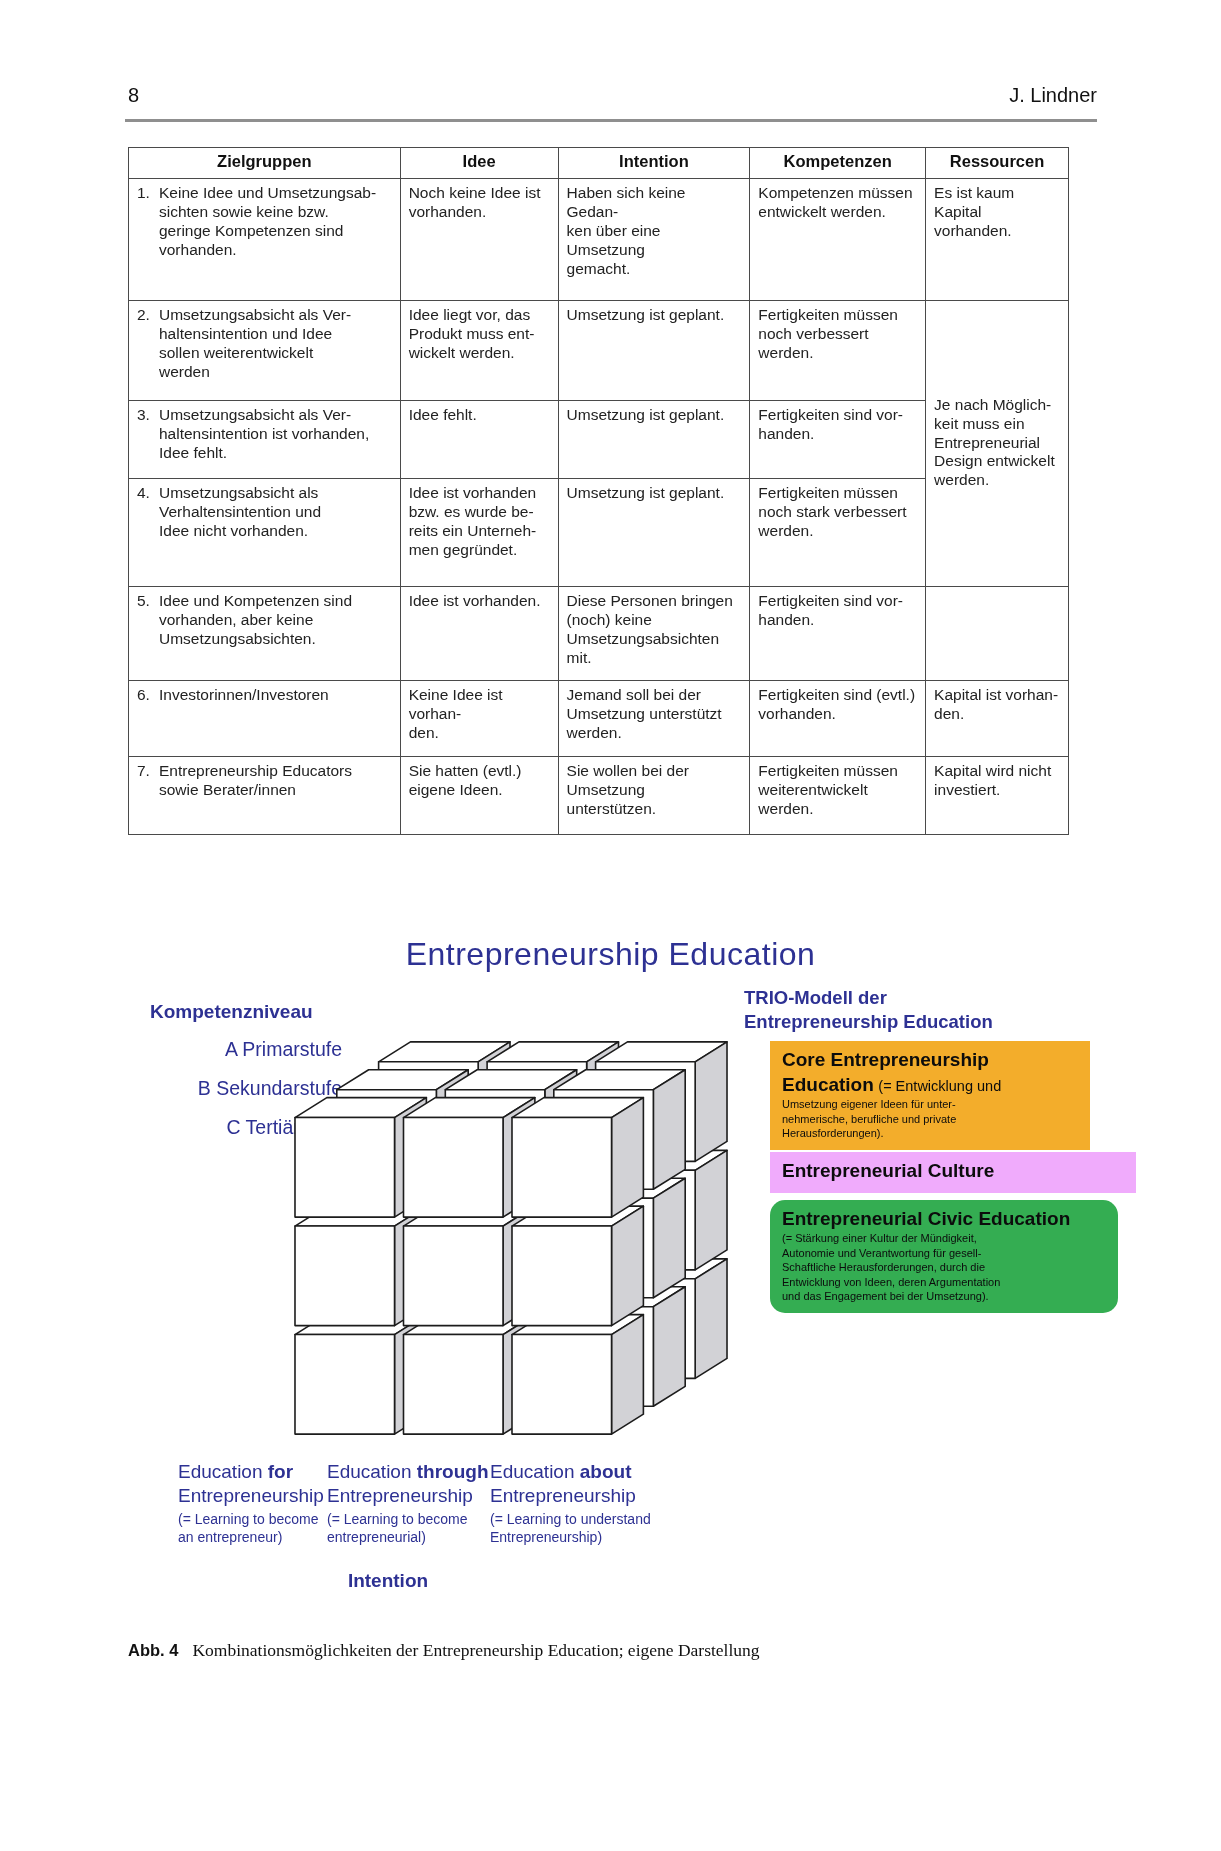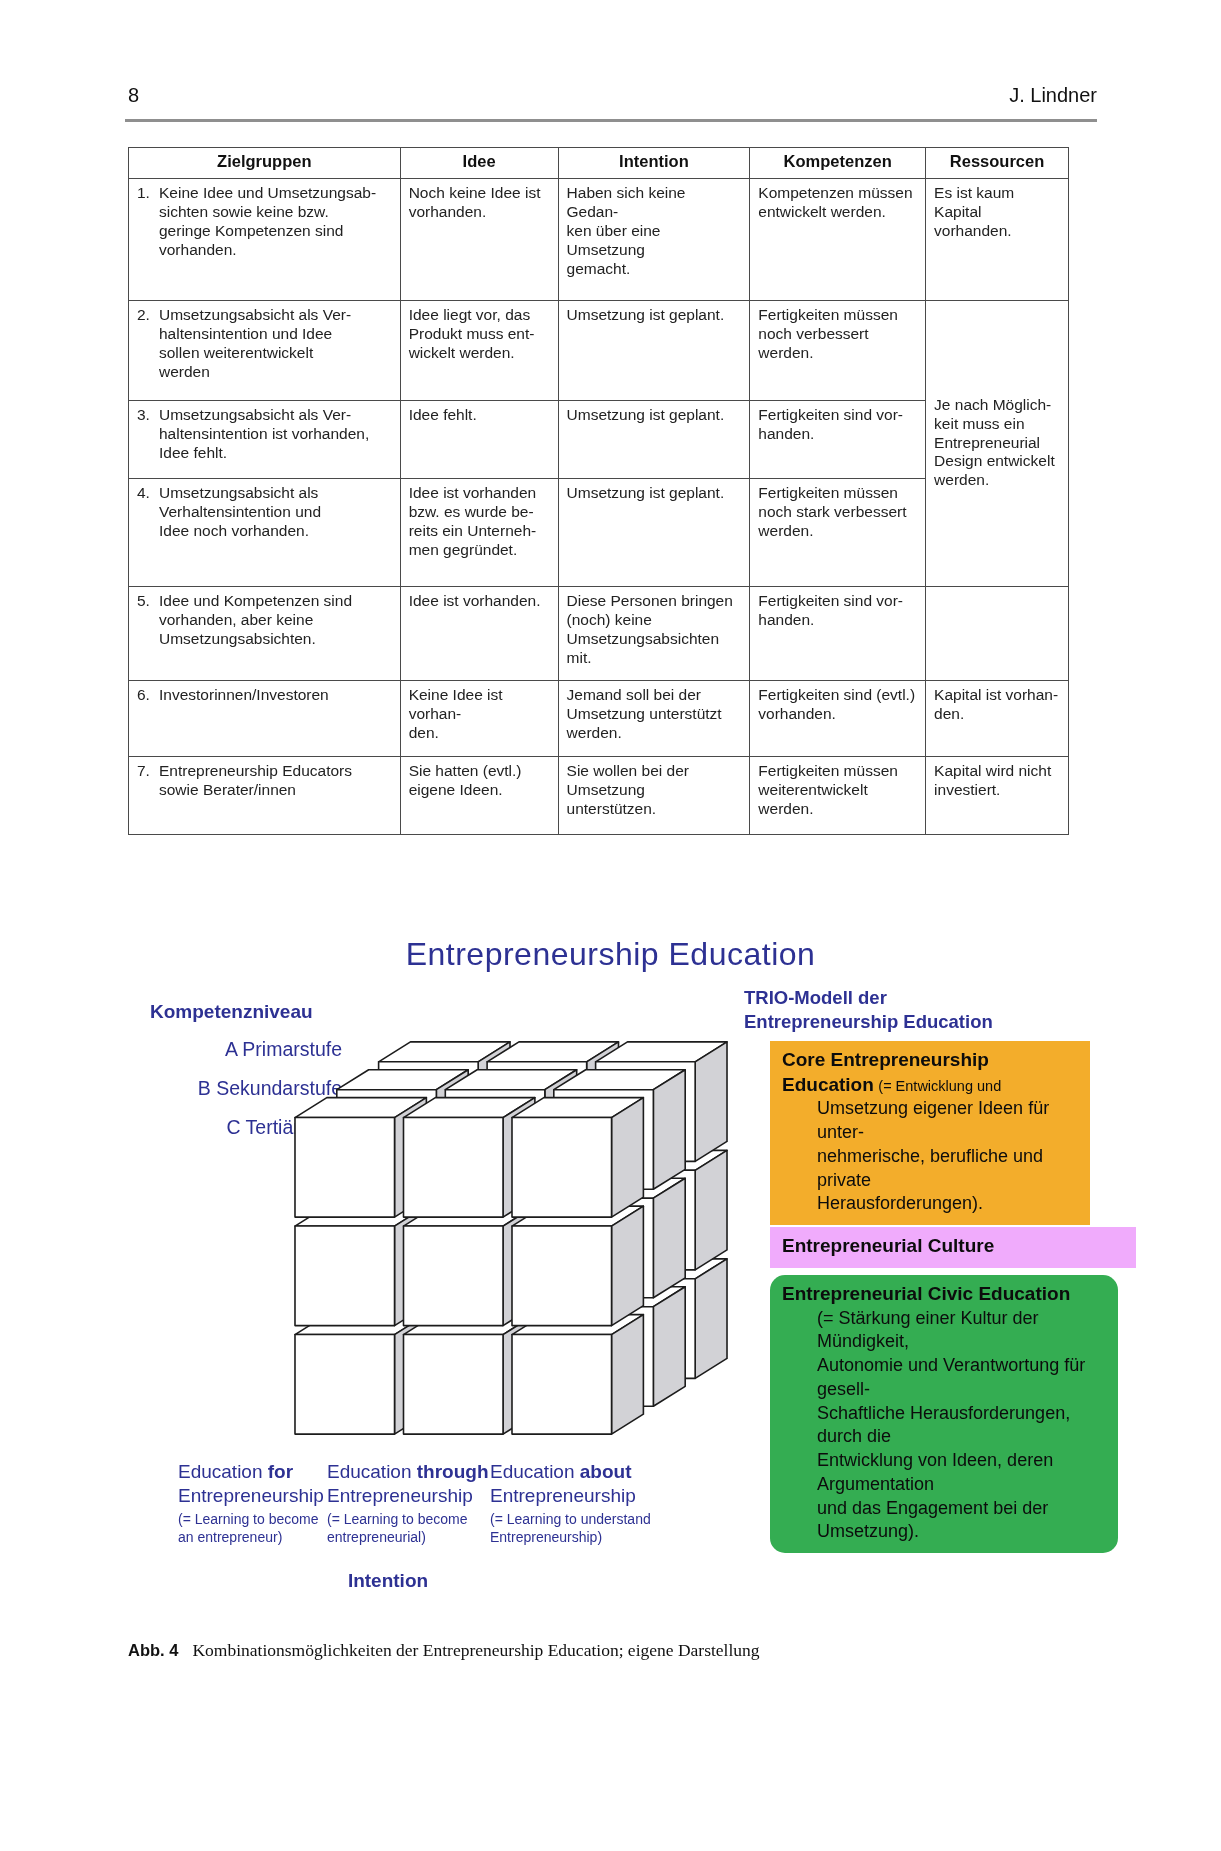--- a/index.html
+++ b/index.html
@@ -39,21 +39,21 @@
   .level{position:absolute;left:130px;width:212px;text-align:right;font-size:19.5px;color:#2d3193;}
   .lvlA{top:1038px;} .lvlB{top:1077px;} .lvlC{top:1116px;}
 
   .cube-wrap{position:absolute;left:293px;top:1038px;width:436px;height:400px;}
 
   .trio-head{position:absolute;left:744px;top:986px;font-size:18.5px;font-weight:bold;
         color:#2d3193;white-space:pre-line;line-height:1.3;}
   .trio-stack{position:absolute;left:770px;top:1041px;width:380px;}
   .tbox{padding:7px 11px 9px 12px;color:#0c0c0c;margin-bottom:5px;}
   .tbox .tb-title{font-size:19px;font-weight:bold;line-height:1.3;}
-  .tbox .tb-body{font-size:18px;line-height:1.32;white-space:pre-line;margin-left:35px;}
+  .tbox .tb-body{font-size:11px;line-height:1.32;white-space:pre-line;}
   .tb-body-inline{font-size:14.5px;font-weight:normal;text-align:right;}
   .box-core{width:297px;margin-bottom:2px;}
   .box-culture{width:343px;margin-bottom:7px;}
   .box-civic{width:325px;border-radius:15px;}
 
   .edu{position:absolute;color:#2d3193;}
   .edu1{left:178px;top:1460px;} .edu2{left:327px;top:1460px;} .edu3{left:490px;top:1460px;}
   .edu-l1,.edu-l2{font-size:19px;line-height:1.25;}
   .edu-sub{font-size:14px;line-height:1.3;white-space:pre-line;margin-top:2px;}
   .intent-label{position:absolute;left:318px;top:1570px;width:140px;text-align:center;
@@ -140,21 +140,21 @@
       <td class="celltext">Umsetzung ist geplant.</td>
       <td class="celltext">Fertigkeiten sind vor-
 handen.</td>
     </tr>
     <tr class="h4">
       <td>
             <div class="zg">
               <span class="num">4.</span>
               <span class="celltext">Umsetzungsabsicht als
 Verhaltensintention und
-Idee noch vorhanden.</span>
+Idee nicht vorhanden.</span>
             </div>
           </td>
       <td class="celltext">Idee ist vorhanden
 bzw. es wurde be-
 reits ein Unterneh-
 men gegründet.</td>
       <td class="celltext">Umsetzung ist geplant.</td>
       <td class="celltext">Fertigkeiten müssen
 noch stark verbessert
 werden.</td>

